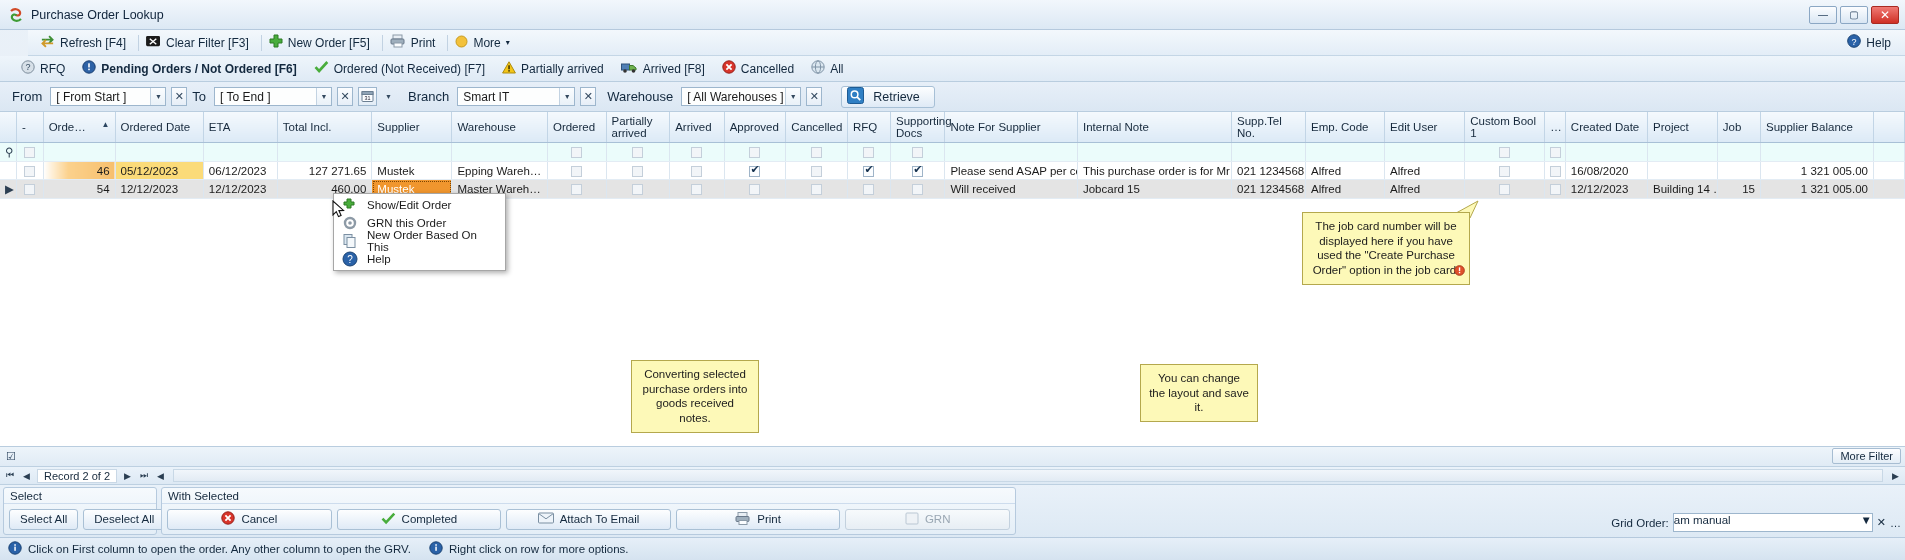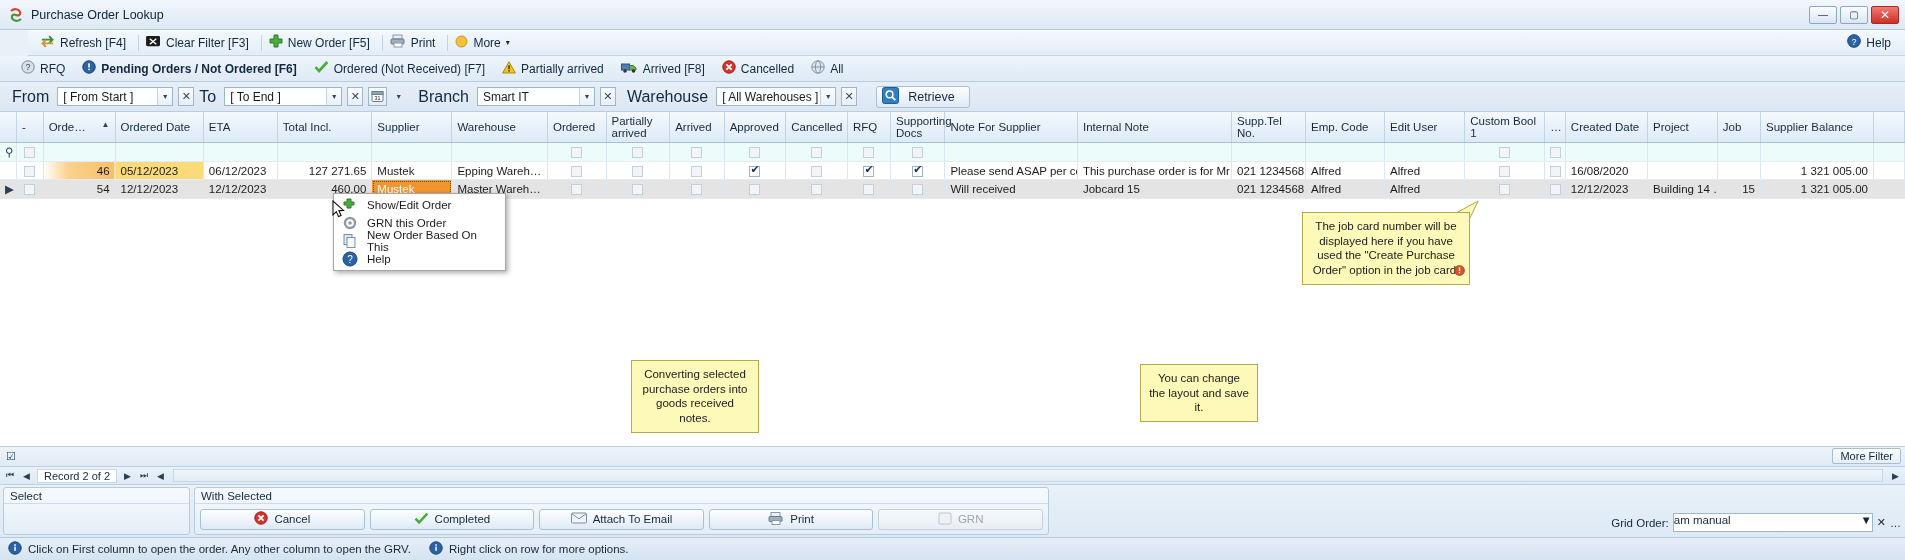--- a/index.html
+++ b/index.html
@@ -41,21 +41,21 @@
       background:linear-gradient(#eef5fb,#dfeaf5); border-bottom:1px solid #b9cddf;
       padding:0 14px; gap:3px; }
   .st { display:flex; align-items:center; gap:5px; padding:2px 7px;
       font-size:12px; color:#13293f; white-space:nowrap; }
   .st.active { font-weight:bold; }
 
   
   .filterbar { height:30px; flex:0 0 30px; display:flex; align-items:center;
       background:linear-gradient(#e7eff8,#dbe7f3); border-bottom:1px solid #b9cddf;
       padding:0 12px; gap:5px; }
-  .fb-label { font-size:16px; color:#12283e; margin:0 3px 0 0; }
+  .fb-label { font-size:13px; color:#12283e; margin:0 3px 0 0; }
   .cbo { height:19px; display:flex; align-items:stretch; border:1px solid #9db6cd;
       background:#fbfdff; }
   .cbo .val { padding:0 5px; display:flex; align-items:center; font-size:12px;
       color:#1a1a1a; background:#fdfefe; white-space:nowrap; overflow:hidden; }
   .cbo .arw { width:15px; border-left:1px solid #c3d3e2; display:flex;
       align-items:center; justify-content:center; font-size:7px; color:#33495f;
       background:linear-gradient(#fbfdff,#e9f1f8); }
   .xbtn { width:16px; height:19px; border:1px solid #9db6cd; background:linear-gradient(#fcfdff,#e6eef7);
       display:flex; align-items:center; justify-content:center; font-size:11px; color:#33495f; }
   .calbtn { width:19px; height:19px; border:1px solid #9db6cd;
@@ -121,21 +121,21 @@
       background:linear-gradient(#f1f6fb,#e2ebf4); border:1px solid #c8d8e6; }
 
   
   .panels { height:52px; flex:0 0 52px; display:flex; align-items:stretch;
       background:linear-gradient(#e9f1f9,#dde9f4); padding:2px 3px; gap:4px; }
   .panel { border:1px solid #b6cade; border-radius:3px;
       background:linear-gradient(#f6fafd,#e4eef7); display:flex; flex-direction:column; }
   .panel .ph { font-size:11.5px; color:#15293d; padding:2px 6px 1px;
       border-bottom:1px solid #cddced; }
   .panel .pb { flex:1; display:flex; align-items:center; gap:5px; padding:0 5px; }
-  .panel.select { width:187px; }
+  .panel.select { width:154px; }
   .panel.withsel { width:855px; }
   .btn { height:21px; border:1px solid #a9c0d5; border-radius:3px;
       background:linear-gradient(#fdfeff,#dfeaf6); display:flex; align-items:center;
       gap:6px; padding:0 10px; font-size:11.5px; color:#14293e; white-space:nowrap; }
   .btn.wide { flex:1; justify-content:center; }
   .btn.dis { color:#9aa7b3; background:linear-gradient(#f7fafc,#e7eef4);
       border-color:#c3d1de; }
 
   .gridreport { position:absolute; right:4px; bottom:28px; display:flex;
       align-items:center; gap:4px; font-size:11.5px; color:#14293e; }
@@ -707,20 +707,24 @@
     <span class="navbtn">▶</span>
     <span class="navbtn">⏭</span>
     <span class="navbtn">◀</span>
     <div class="hscroll"></div>
     <span class="navbtn">▶</span>
   </div>
 
   <div class="panels">
     <div class="panel select">
       <div class="ph">Select</div>
+      <div class="pb">
+        <div class="btn wide">Select All</div>
+        <div class="btn wide">Deselect All</div>
+      </div>
     </div>
 
     <div class="panel withsel">
       <div class="ph">With Selected</div>
       <div class="pb">
         <div class="btn wide">
           <span>
             <svg width="14" height="14" viewBox="0 0 14 14">
                 <circle cx="7" cy="7" r="6.2" fill="#d8342a" stroke="#96201a"></circle>
                 <path d="M4.4 4.4l5.2 5.2M9.6 4.4l-5.2 5.2" stroke="#fff" stroke-width="1.8"></path>

